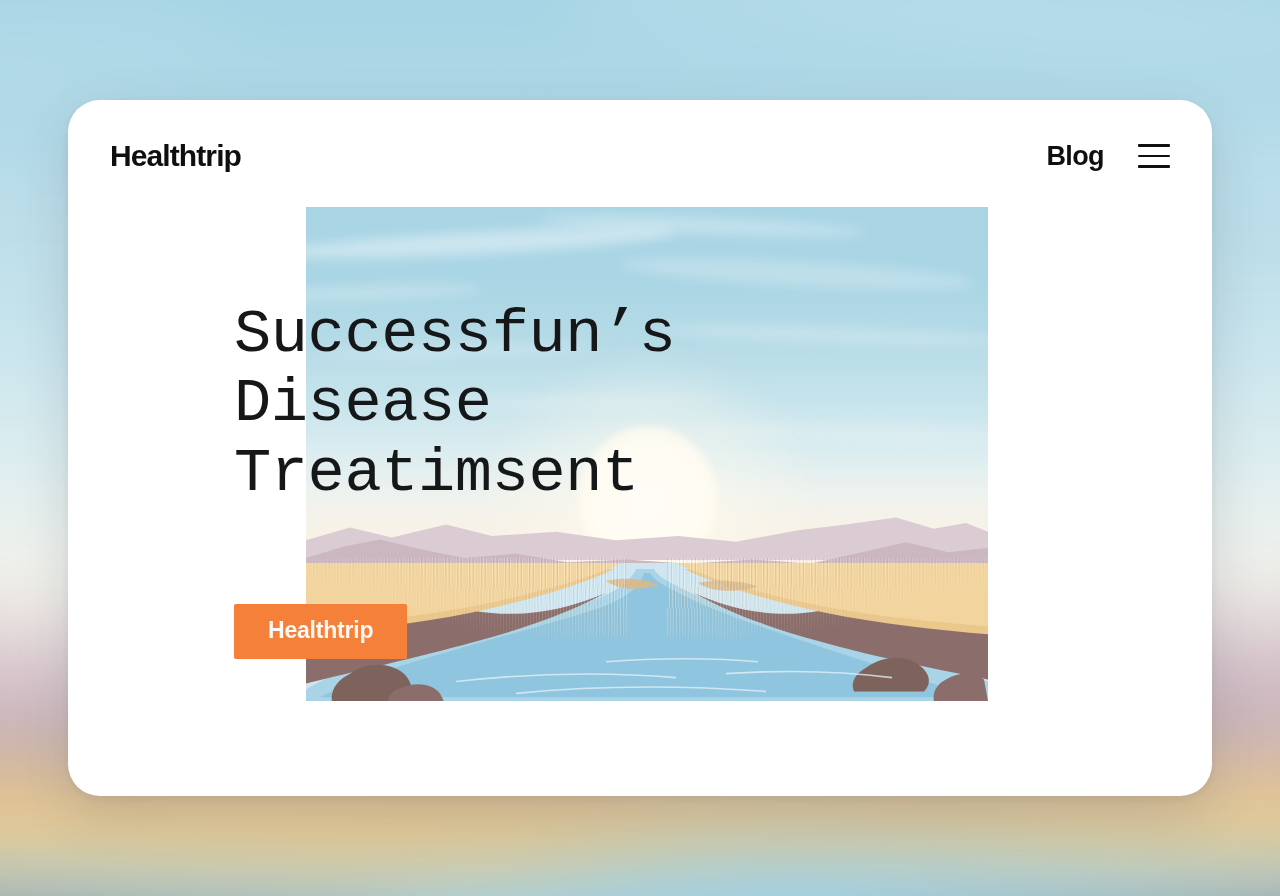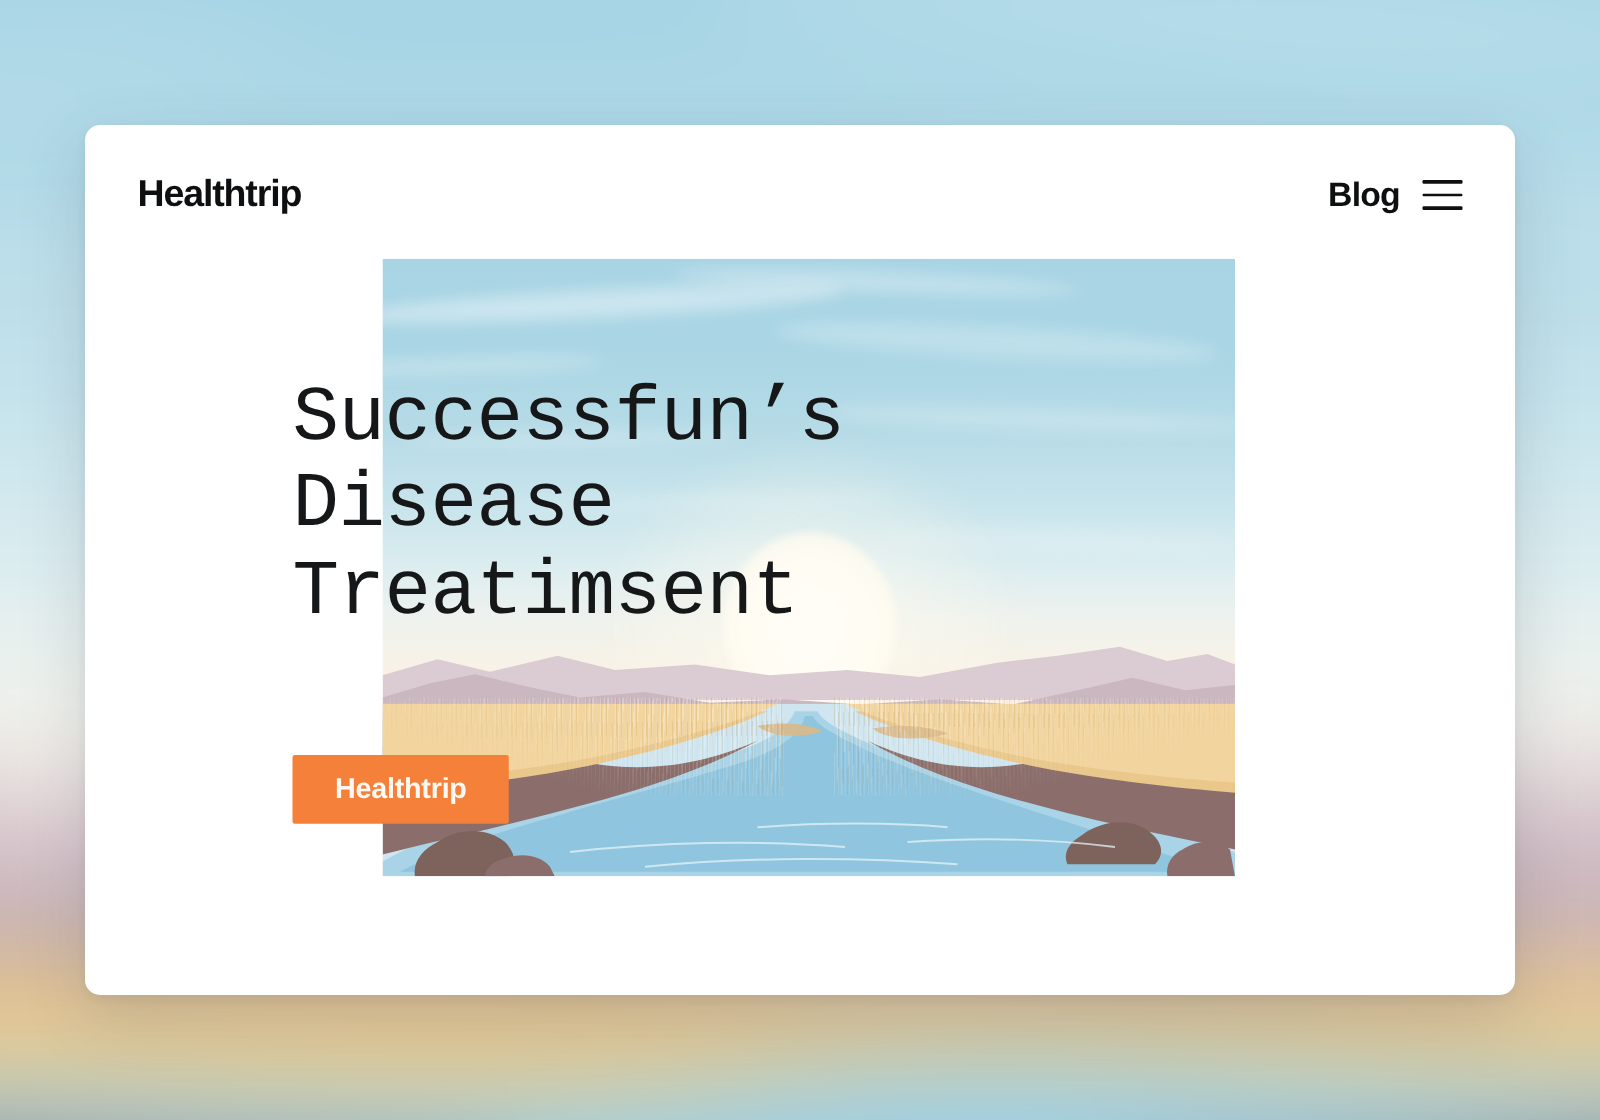--- a/index.html
+++ b/index.html
@@ -19,38 +19,38 @@
     left:-12%; top:-12%; width:124%; height:124%;
     filter:blur(38px) saturate(1.05);
     transform:scale(1.08);
   }
 
   
   #card{
     position:absolute;
     left:68px; top:100px; width:1144px; height:696px;
     background:#ffffff;
-    border-radius:12px;
+    border-radius:32px;
     box-shadow:0 18px 52px rgba(60,70,90,.18), 0 3px 10px rgba(60,70,90,.07);
     z-index:2;
     overflow:hidden;
   }
 
   
   #header{
     position:absolute; left:0; top:0; width:100%; height:112px;
     display:flex; align-items:center; justify-content:space-between;
     padding:0 42px 0 42px;
     z-index:6;
   }
   #logo{
     font-size:30px; font-weight:700; letter-spacing:-.9px;
     color:#0e0f10; line-height:1; user-select:none;
   }
-  #nav-right{ display:flex; align-items:center; gap:18px; }
+  #nav-right{ display:flex; align-items:center; gap:34px; }
   #nav-blog{
     font-size:27px; font-weight:700; letter-spacing:-.6px;
     color:#0e0f10; text-decoration:none; line-height:1;
   }
   #hamburger{
     width:32px; height:24px;
     display:flex; flex-direction:column; justify-content:space-between;
     cursor:pointer;
   }
   #hamburger i{ display:block; width:32px; height:2.6px; background:#0e0f10; border-radius:1px; }

